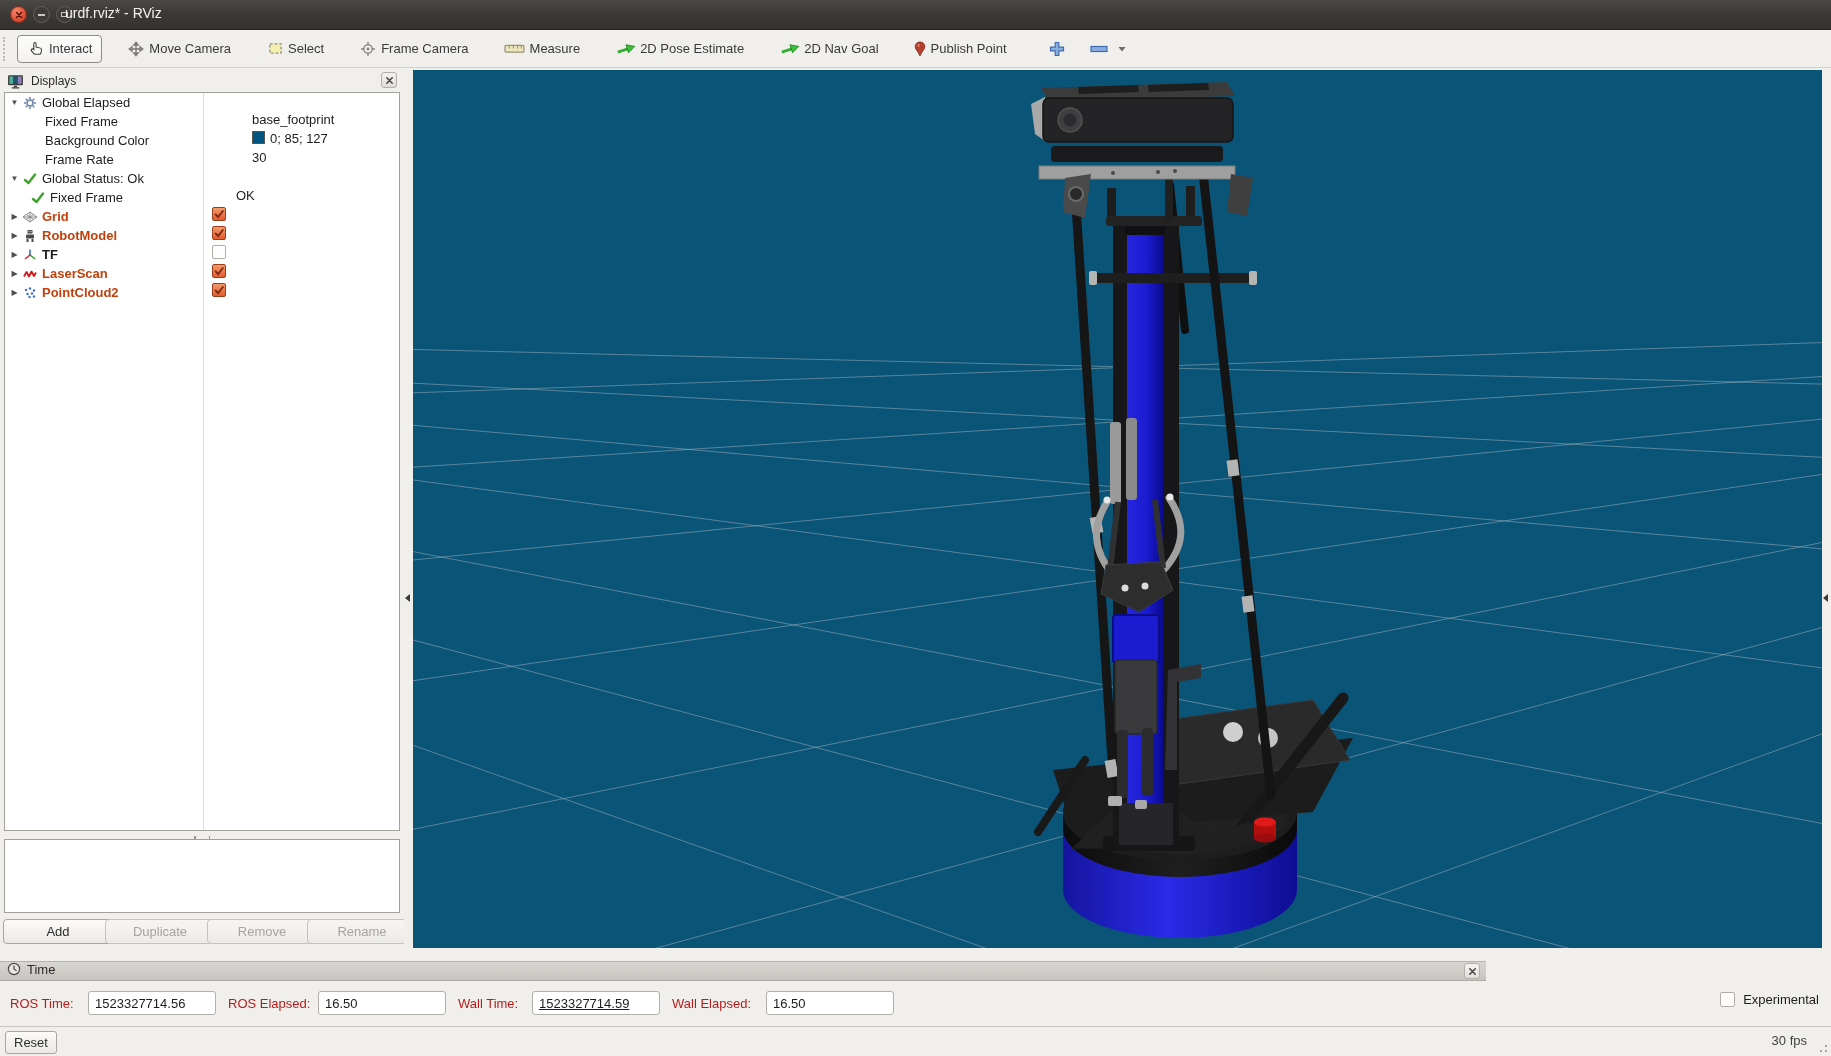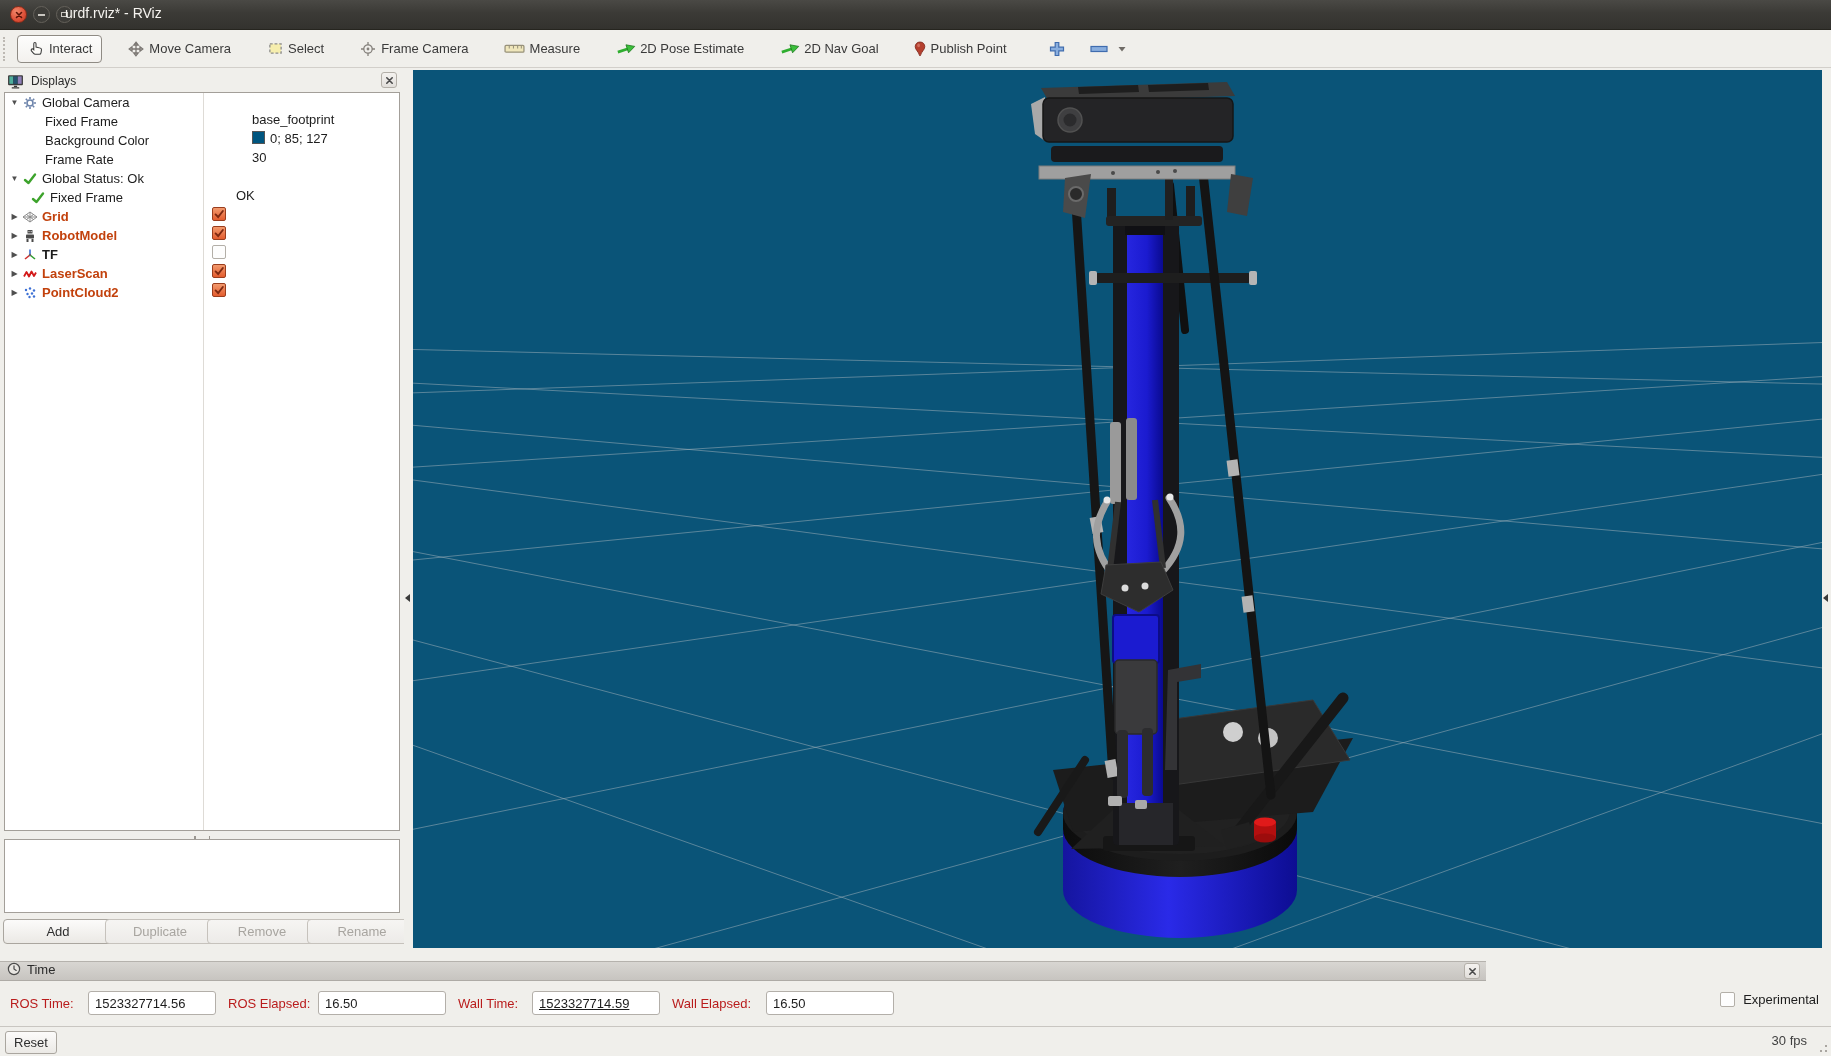--- a/index.html
+++ b/index.html
@@ -265,21 +265,21 @@
       <div class="tl">
         <span class="exp">▼</span>
         <span class="ticon">
           <svg width="14" height="14" viewBox="0 0 14 14">
               <g stroke="#6d84ab" fill="none" stroke-width="1.6">
                 <circle cx="7" cy="7" r="3"></circle>
                 <path d="M7 1v2M7 11v2M1 7h2M11 7h2M2.8 2.8l1.4 1.4M9.8 9.8l1.4 1.4M11.2 2.8L9.8 4.2M4.2 9.8l-1.4 1.4"></path>
               </g>
             </svg>
         </span>
-        <span>Global Camera</span>
+        <span>Global Elapsed</span>
       </div>
       <div class="tr2"></div>
     </div>
 
     <div class="trow">
       <div class="tl pl">
           <span>Fixed Frame</span>
         </div>
       <div class="tr2">
           <span>base_footprint</span>

